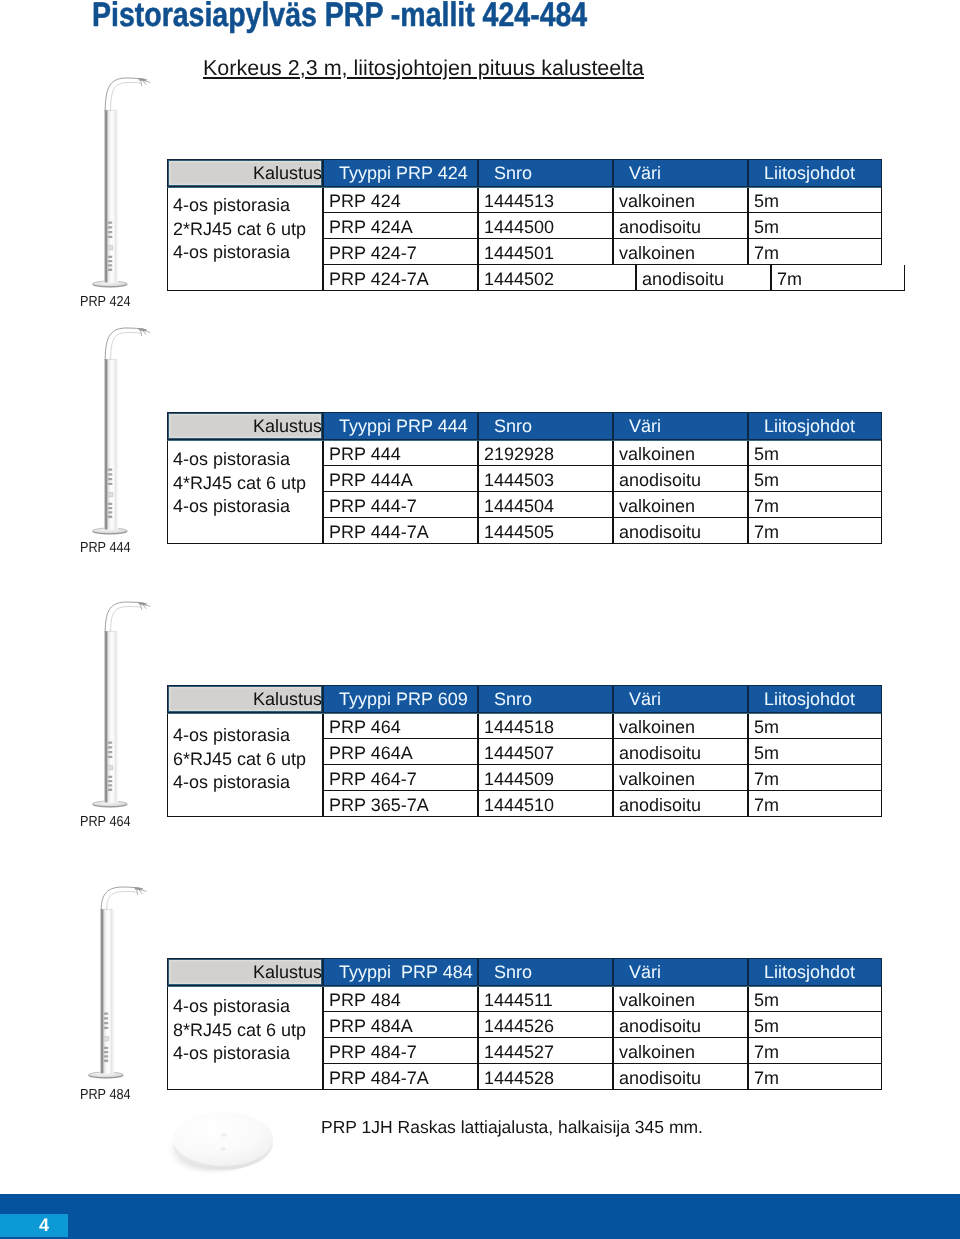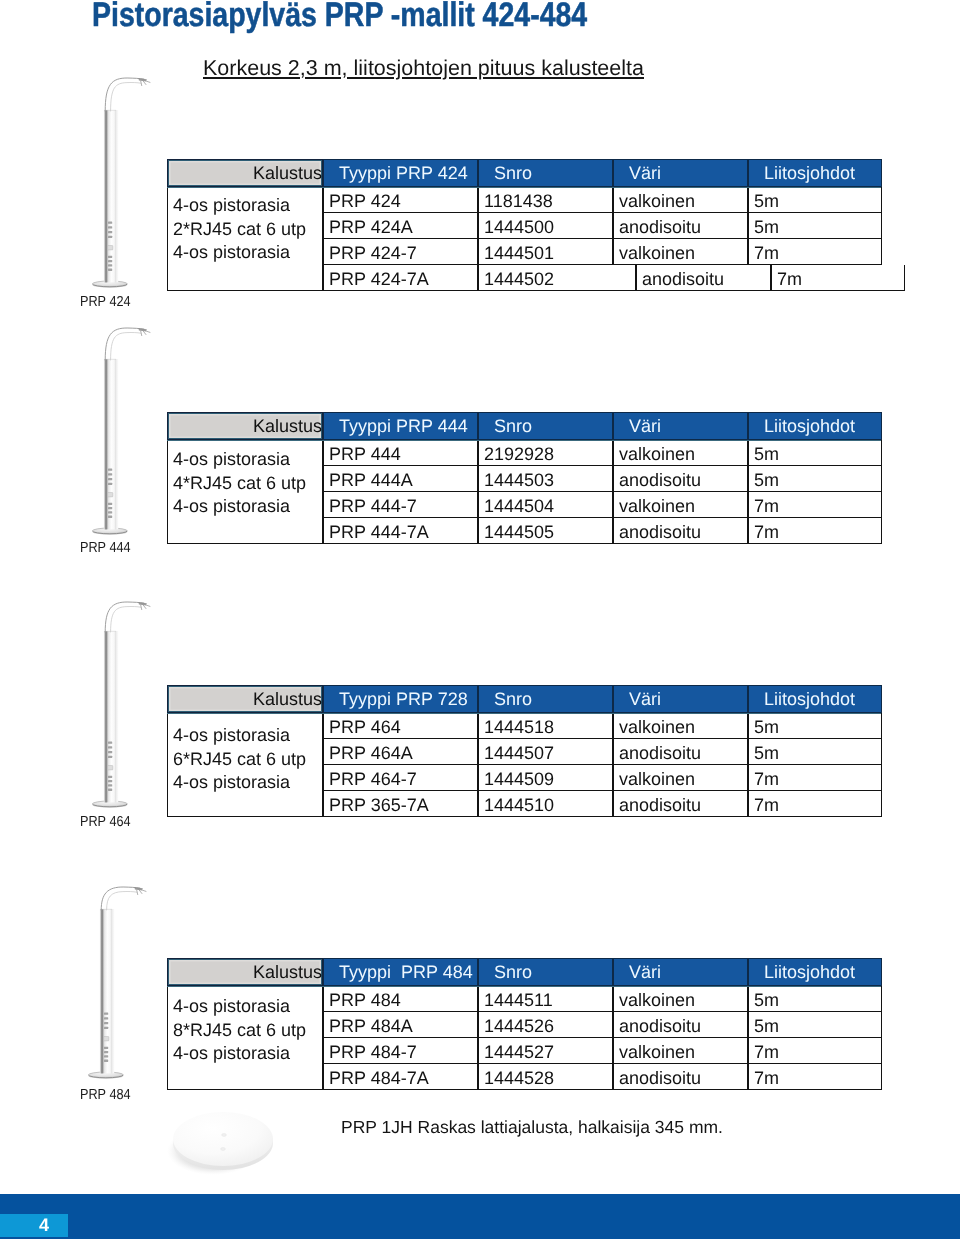--- a/index.html
+++ b/index.html
@@ -26,21 +26,21 @@
                  font-size:18px;padding:7px 0 0 5px;line-height:23.5px;color:#131313;}
   .spec .rows{flex:1;}
   .spec .r{display:flex;height:26px;}
   .spec .r:last-child{height:26px;}
   .spec .c{flex:0 0 auto;box-sizing:border-box;border:1.4px solid #131313;border-top:none;font-size:18px;
            line-height:28px;padding-left:5px;color:#131313;}
   .pole{position:absolute;}
   .pole-label{position:absolute;left:79.7px;font-size:14.5px;color:#1a1a1a;white-space:nowrap;
               transform:scaleX(0.875);transform-origin:0 0;}
   .discwrap{position:absolute;left:163px;top:1105px;}
-  .note{position:absolute;left:321px;top:1111px;font-size:17.5px;line-height:32px;color:#141414;white-space:nowrap;margin-left:20px;}
+  .note{position:absolute;left:321px;top:1111px;font-size:17.5px;line-height:32px;color:#141414;white-space:nowrap;}
   .footbar{position:absolute;left:0;right:0;bottom:0;height:45px;background:#05529e;}
   .pagenum{position:absolute;left:0;bottom:2px;width:68px;height:23px;background:#0d98d6;color:#fff;
            font-weight:bold;font-size:18px;line-height:22px;text-align:right;padding-right:19px;
            box-sizing:border-box;}
 </style>
 </head>
 <body>
 
 <div class="page">
   <div class="title">Pistorasiapylväs PRP -mallit 424-484</div>
@@ -242,21 +242,21 @@
         </div>
         <div class="body">
           <div class="kalcell" style="padding-top:7px">
             <div>4-os pistorasia</div>
             <div>2*RJ45 cat 6 utp</div>
             <div>4-os pistorasia</div>
           </div>
           <div class="rows">
             <div class="r">
               <div class="c" style="width:155px">PRP 424</div>
-              <div class="c" style="width:135px">1181438</div>
+              <div class="c" style="width:135px">1444513</div>
               <div class="c" style="width:135px">valkoinen</div>
               <div class="c" style="width:134px">5m</div>
             </div>
             <div class="r">
               <div class="c" style="width:155px">PRP 424A</div>
               <div class="c" style="width:135px">1444500</div>
               <div class="c" style="width:135px">anodisoitu</div>
               <div class="c" style="width:134px">5m</div>
             </div>
             <div class="r">
@@ -312,21 +312,21 @@
               <div class="c" style="width:135px">1444505</div>
               <div class="c" style="width:135px">anodisoitu</div>
               <div class="c" style="width:134px">7m</div>
             </div>
           </div>
         </div>
       </div>
       <div class="spec" style="top: 685px;">
         <div class="hrow">
           <div class="hkal">Kalustus</div>
-          <div class="hb" style="width:155px">Tyyppi PRP 728</div>
+          <div class="hb" style="width:155px">Tyyppi PRP 609</div>
           <div class="hb" style="width:135px">Snro</div>
           <div class="hb" style="width:135px">Väri</div>
           <div class="hb" style="width:134px">Liitosjohdot</div>
         </div>
         <div class="body">
           <div class="kalcell" style="padding-top:11px">
             <div>4-os pistorasia</div>
             <div>6*RJ45 cat 6 utp</div>
             <div>4-os pistorasia</div>
           </div>

